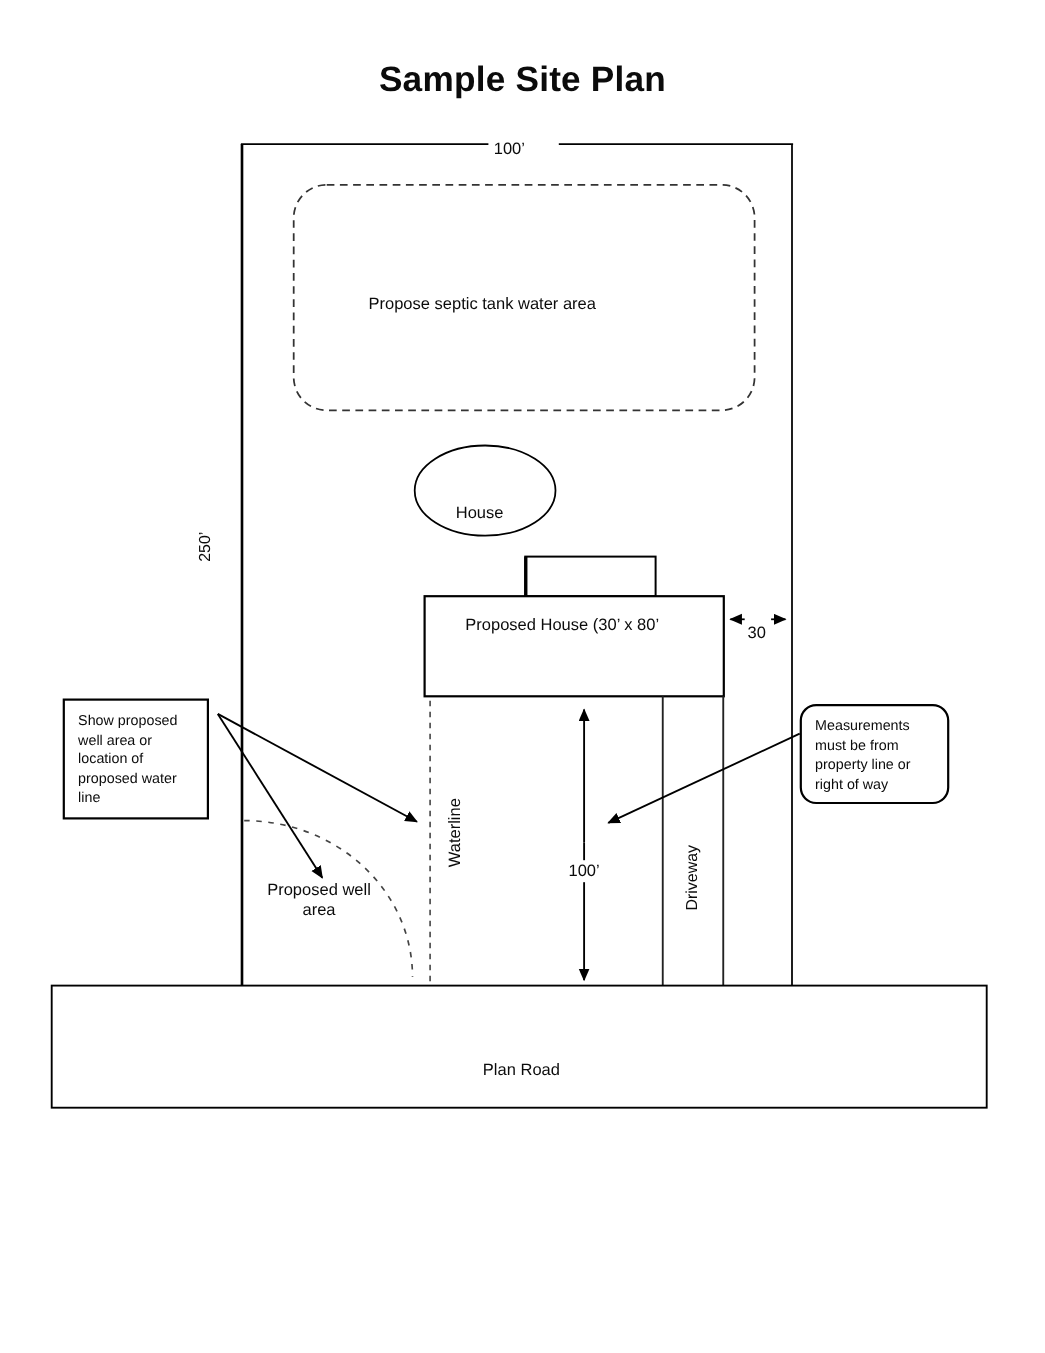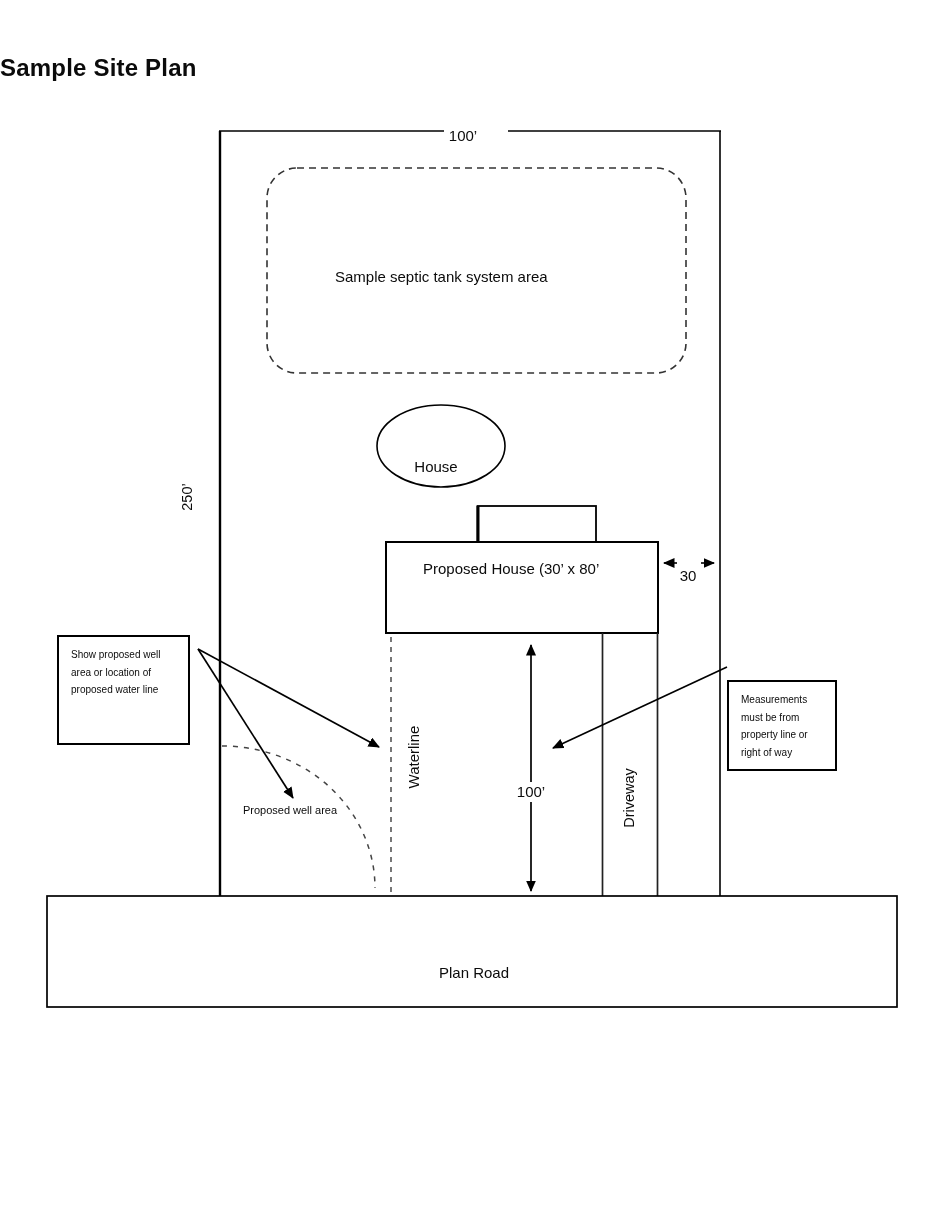--- a/index.html
+++ b/index.html
@@ -19,44 +19,45 @@
     color: #0b0b0b;
     font-size: 15px;
     line-height: 1.2;
   }
   .center { transform: translate(-50%, -50%); margin-top: 26px; }
   .vcenter { transform: translateY(-50%); }
   .rot { transform: translate(-50%, -50%) rotate(-90deg); transform-origin: center center; }
   .title {
     position: absolute;
     left: 0; right: 0; top: 54px;
-    font-size: 24px;
+    text-align: center;
+    font-size: 32px;
     font-weight: 600;
     letter-spacing: 0.2px;
   }
   .callout {
     position: absolute;
     border: 2px solid #000;
     background: #fff;
-    font-size: 10px;
+    font-size: 13px;
     line-height: 17.6px;
     padding: 9px 10px 8px 12px;
     box-sizing: border-box;
     white-space: normal;
   }
   .dim-label {
     background: #ffffff;
     padding: 1px 3px;
   }
   .wrap2 {
     position: absolute;
     width: 96px;
     text-align: center;
     white-space: normal;
-    font-size: 11px;
+    font-size: 15px;
     line-height: 18px;
   }
 </style>
 </head>
 <body>
 
 <div class="stage">
 
   <svg width="950" height="1230" viewBox="0 0 950 1230">
     <defs>
@@ -98,39 +99,39 @@
 
     <rect x="47" y="896" width="850" height="111" fill="#fff" stroke="#000" stroke-width="1.7"></rect>
   </svg>
 
   <div class="title">Sample Site Plan</div>
 
   <div class="lbl center" style="left:463px; top:110px;">100’</div>
 
   <div class="lbl rot" style="left:188px; top:497px; font-size:14.5px;">250’</div>
 
-  <div class="lbl vcenter" style="left:335px; top:277px;">Sample septic tank system area</div>
+  <div class="lbl vcenter" style="left:335px; top:277px;">Propose septic tank water area</div>
 
   <div class="lbl center" style="left:436px; top:441px;">House</div>
 
   <div class="lbl vcenter" style="left:423px; top:569px;">Proposed House (30’  x 80’</div>
 
   <div class="lbl center" style="left:688px; top:550px;">30</div>
 
   <div class="lbl rot" style="left:414px; top:757px;">Waterline</div>
 
   <div class="lbl rot" style="left:630px; top:798px; font-size:14.5px;">Driveway</div>
 
   <div class="lbl center dim-label" style="left:531px; top:766px;">100’</div>
 
   <div class="callout" style="left:57px; top:635px; width:133px; height:110px;">
     <span>Show proposed well area or location of proposed water line</span>
   </div>
 
   <div class="wrap2" style="left:242px; top:801px;">Proposed well area</div>
 
-  <div class="callout" style="left:727px; top:680px; width:110px; height:91px;">
+  <div class="callout" style="left:727px; top:640px; width:136px; height:91px;border-radius:15px;">
     <span>Measurements must be from property line or right of way</span>
   </div>
 
   <div class="lbl center" style="left:474px; top:947px;">Plan Road</div>
 
 </div>
 
 </body></html>

